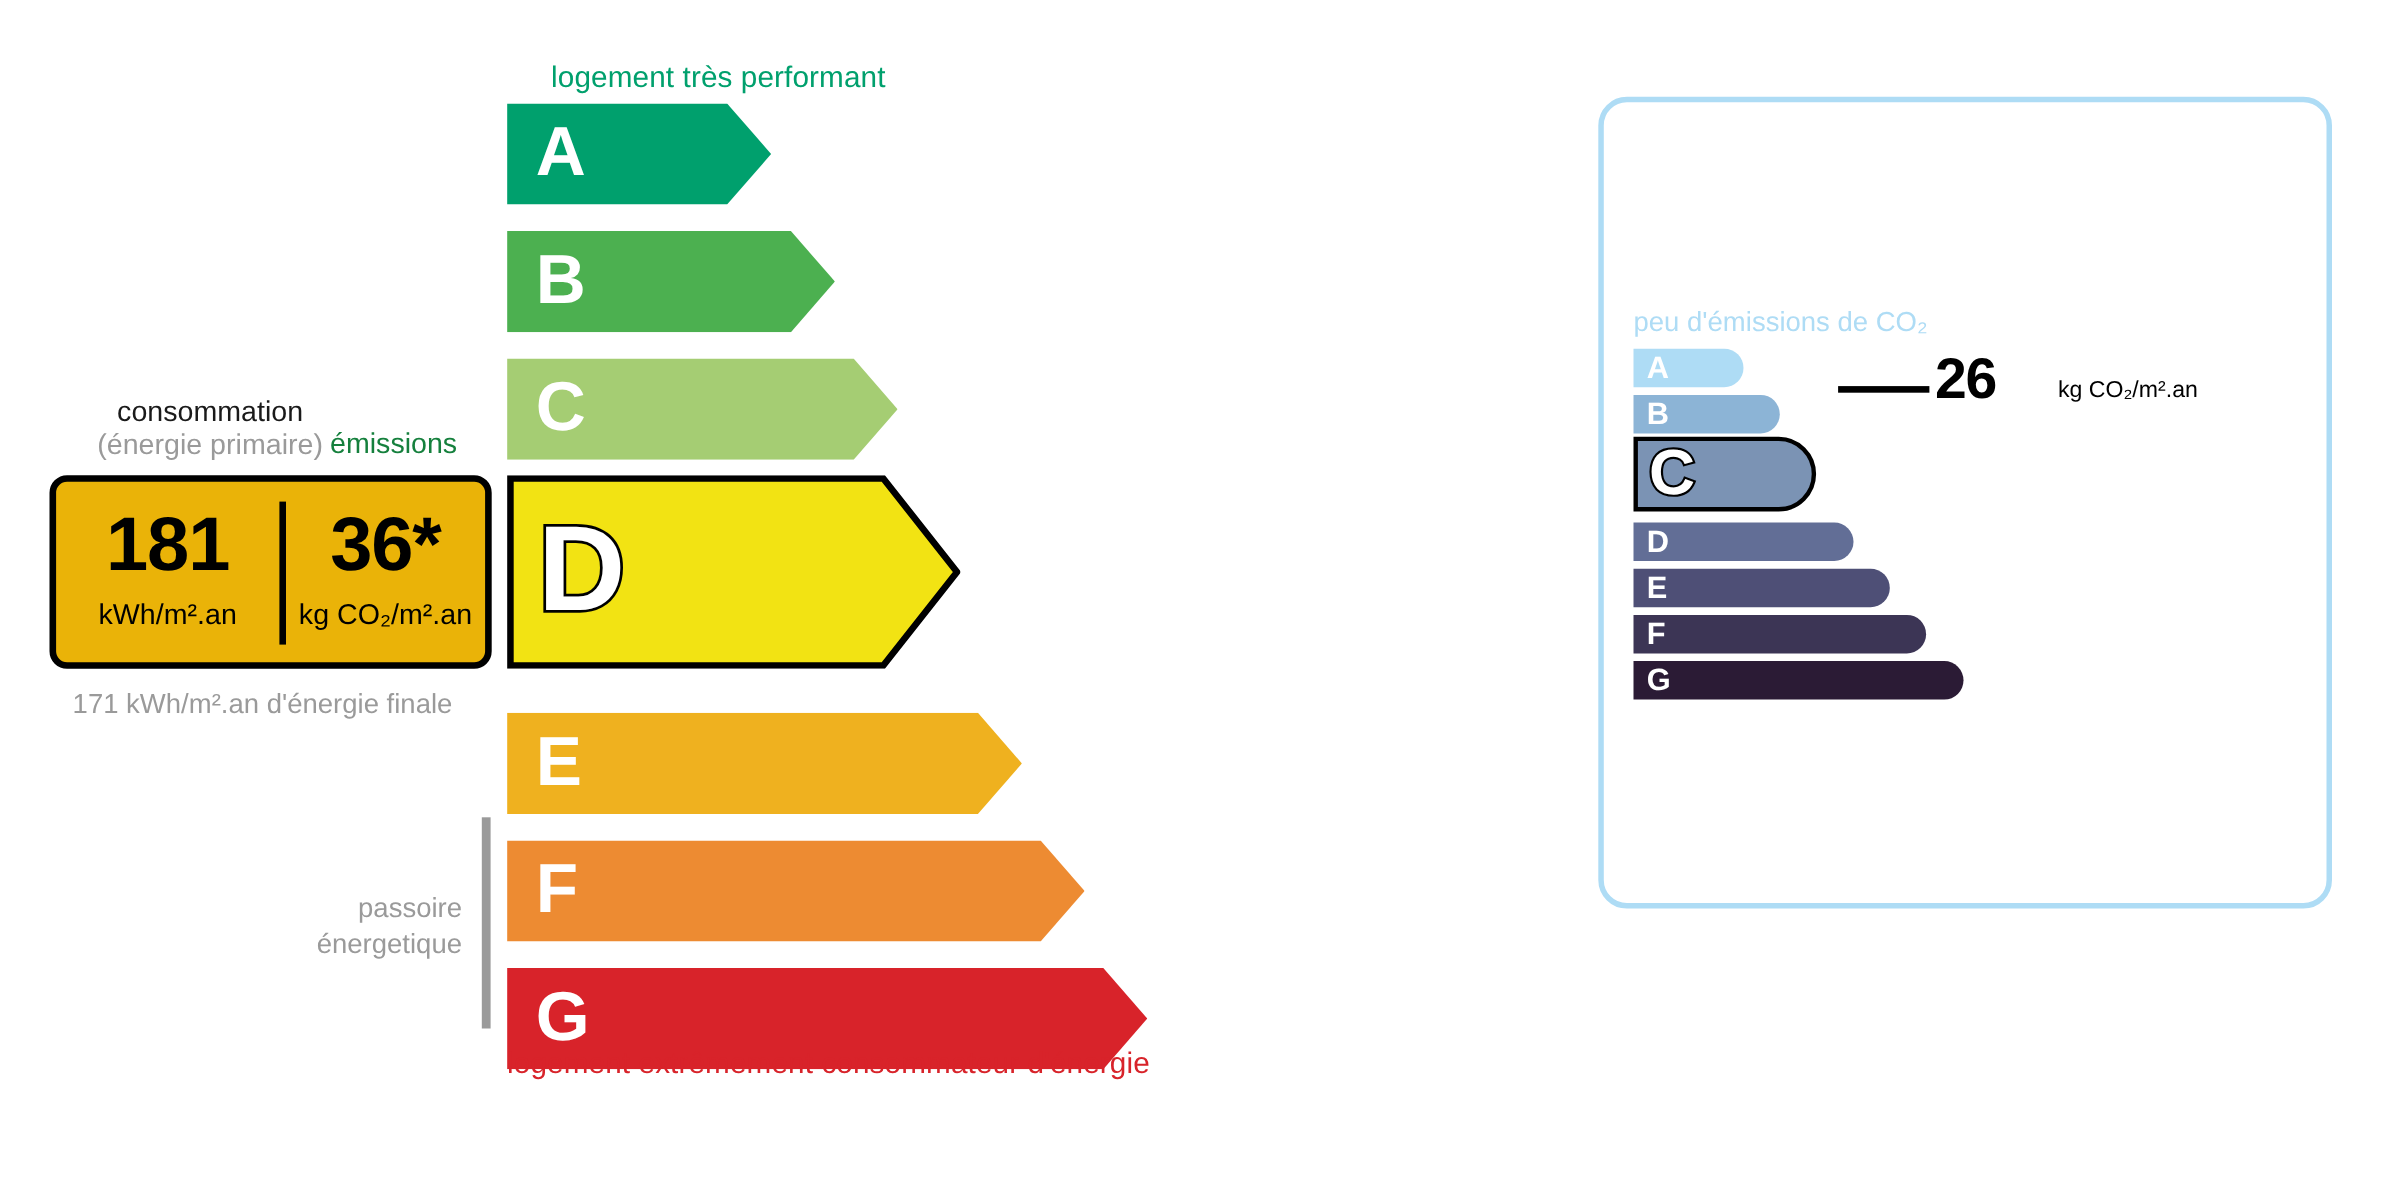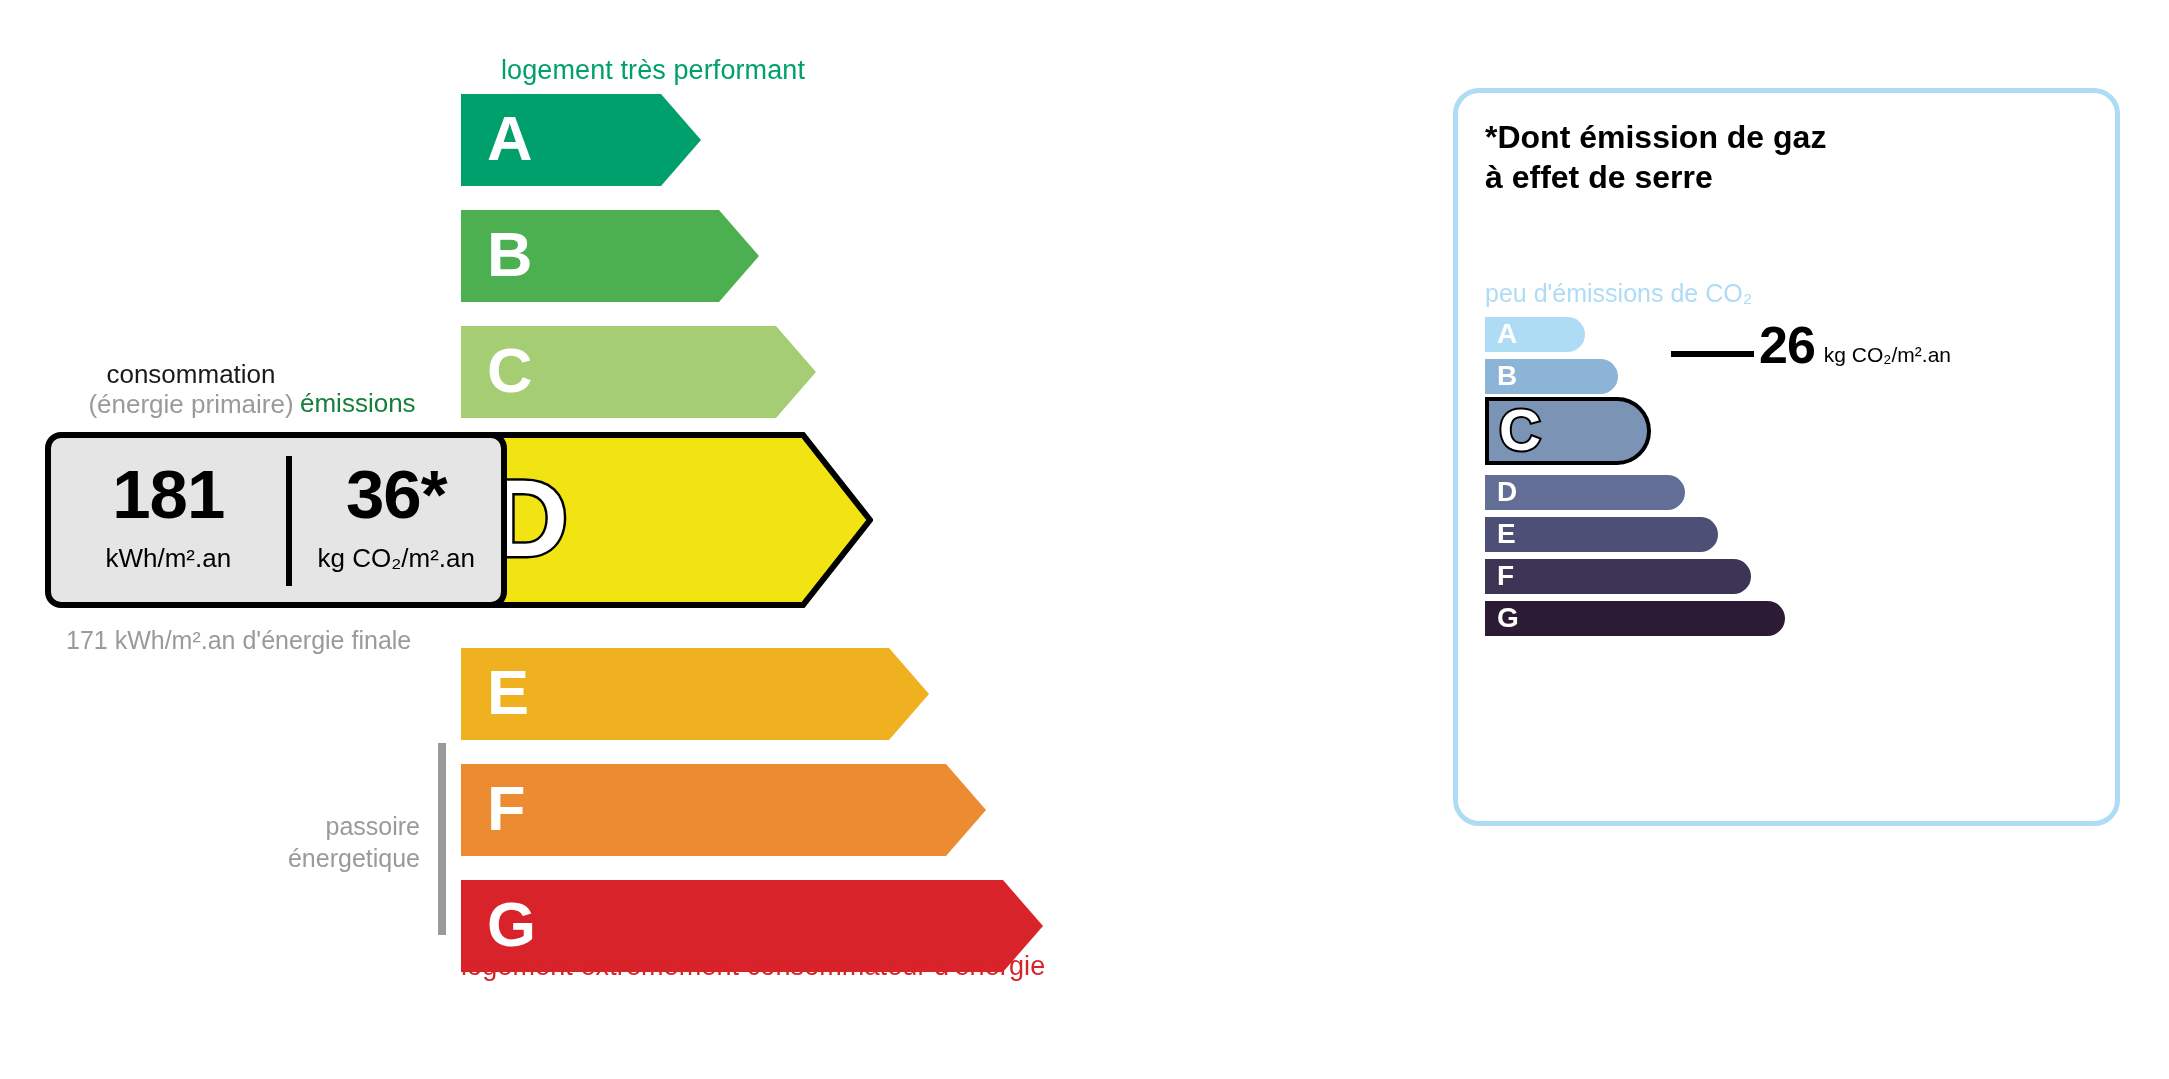--- a/index.html
+++ b/index.html
@@ -75,22 +75,22 @@
     left: 28px;
     color: #ffffff;
     -webkit-text-stroke: 5px #000000;
     paint-order: stroke fill;
   }
 
   
   #value-card {
     position: absolute;
     left: 45px; top: 432px;
-    width: 462px; height: 176px;
-    background: #e5e5e5;
+    width: 402px; height: 176px;
+    background: #eab308;
     border: 6px solid #000000;
     border-radius: 16px;
     display: flex;
     z-index: 6;
   }
   #value-card .cell {
     flex: 1;
     display: flex;
     flex-direction: column;
     align-items: center;
@@ -236,20 +236,21 @@
     width: 83px; height: 6px;
     background: #000000;
     z-index: 3;
   }
   #ges-callout-value {
     position: absolute;
     left: 301px; top: 226px;
     display: flex;
     align-items: flex-end;
     white-space: nowrap;
+    gap: 47px;
   }
   #ges-callout-value .num {
     font-size: 52px;
     font-weight: 700;
     color: #000000;
     line-height: 1;
     letter-spacing: -1px;
   }
   #ges-callout-value .unit {
     font-size: 21px;
@@ -347,22 +348,20 @@
 d'énergie finale</div>
 
   <div id="passoire-label">passoire
 énergetique</div>
   <div id="passoire-bar"></div>
 
   <div id="bottom-caption">logement extrêmement consommateur d'énergie</div>
 </div>
 
 <div id="ges-panel">
-  <div id="ges-title">*Dont émission de gaz
-à effet de serre</div>
 
   <div id="ges-top-caption">peu d'émissions de CO₂</div>
 
   <div id="ges-bars">
       <div class="ges-row" style="top: 0px; width: 100px;">
         <div class="ges-bar" style="background: rgb(174, 220, 245);"></div>
         <span class="ges-letter">A</span>
       </div>
       <div class="ges-row" style="top: 42px; width: 133px;">
         <div class="ges-bar" style="background: rgb(140, 180, 214);"></div>

